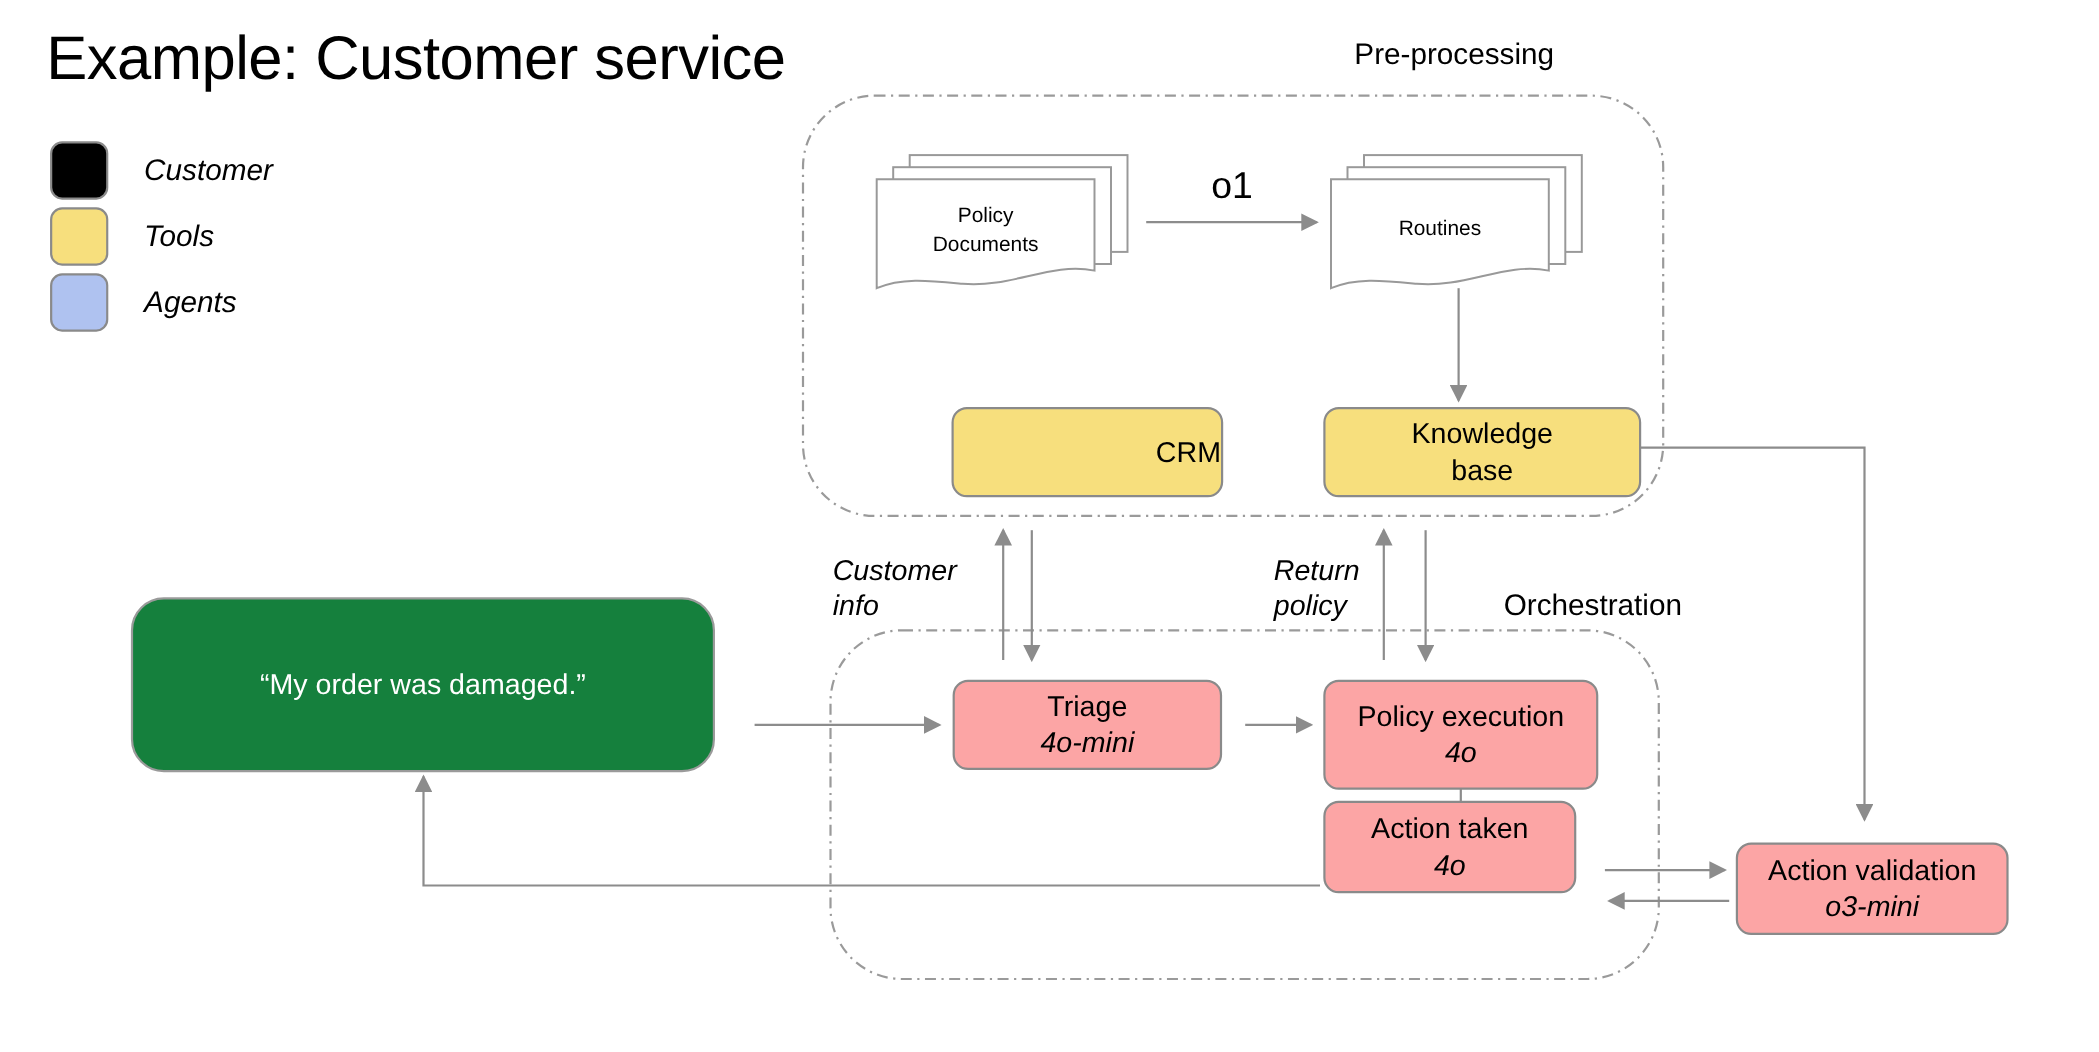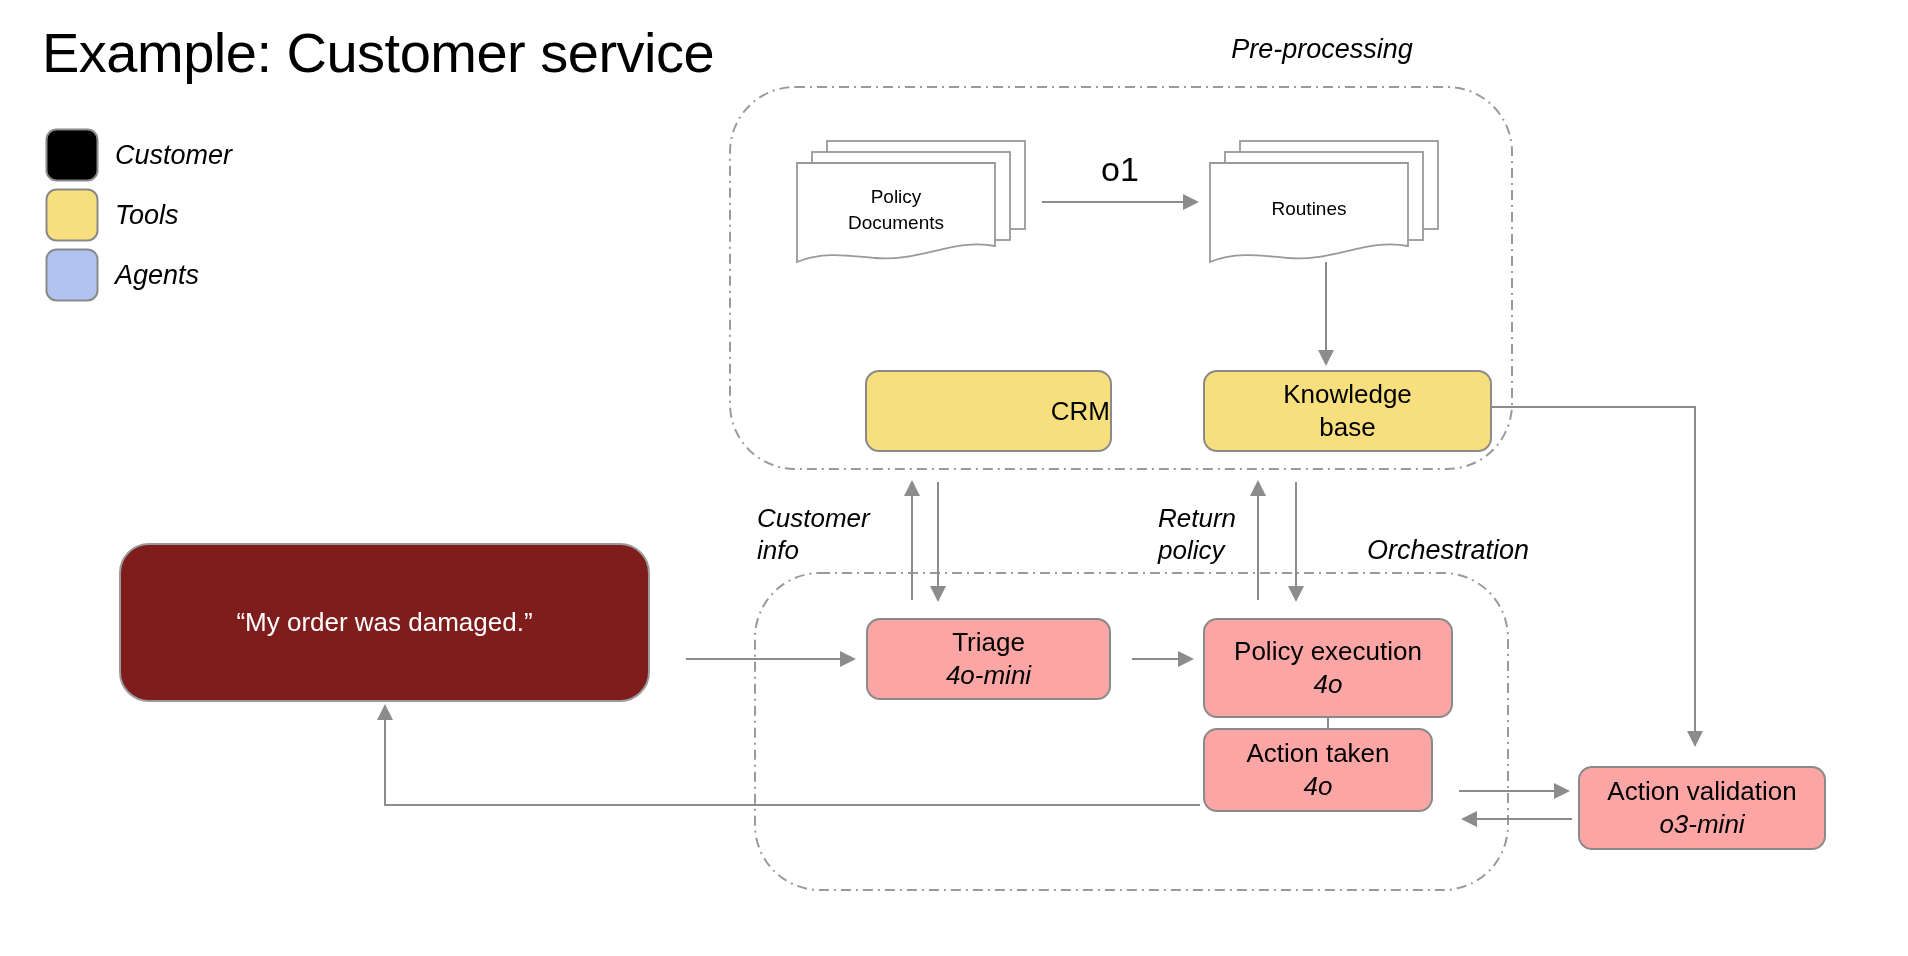--- a/index.html
+++ b/index.html
@@ -8,36 +8,36 @@
     font-family:"Liberation Sans", sans-serif;color:#000;overflow:hidden;
   }
   .abs{position:absolute;}
   svg.layer{position:absolute;left:0;top:0;}
 
   .page-title{
     left:42px;top:22px;font-size:56px;line-height:1.1;letter-spacing:-0.5px;
     color:#000;white-space:nowrap;
   }
 
-  .legend-row{display:flex;align-items:center;gap:16px;}
+  .legend-row{display:flex;align-items:center;gap:32px;}
   .legend-label{font-size:27px;font-style:italic;line-height:54px;}
 
-  .section-label{font-size:27px;font-style:italic;text-align:center;}
+  .section-label{font-size:27px;text-align:center;}
 
   .node{
     border:2px solid #8a8a8a;border-radius:14px;
     display:flex;flex-direction:column;align-items:center;justify-content:center;
     font-size:26px;line-height:33px;text-align:center;box-sizing:border-box;
   }
   .node .model{font-style:italic;}
   .tool-fill{background:#F7DF7D;}
   .agent-fill{background:#fca5a5;}
 
   .customer-box{
-    background:#7f1d1d;border:2px solid #9a9a9a;border-radius:30px;
+    background:#15803d;border:2px solid #9a9a9a;border-radius:30px;
     display:flex;align-items:center;justify-content:center;
     color:#fff;font-size:26px;text-align:center;box-sizing:border-box;
   }
 
   .doc-label{font-size:19px;line-height:26px;text-align:center;color:#000;}
   .edge-label{font-size:26px;line-height:32px;font-style:italic;}
   .o1-label{font-size:34px;text-align:center;}
 </style>
 </head>
 <body>

